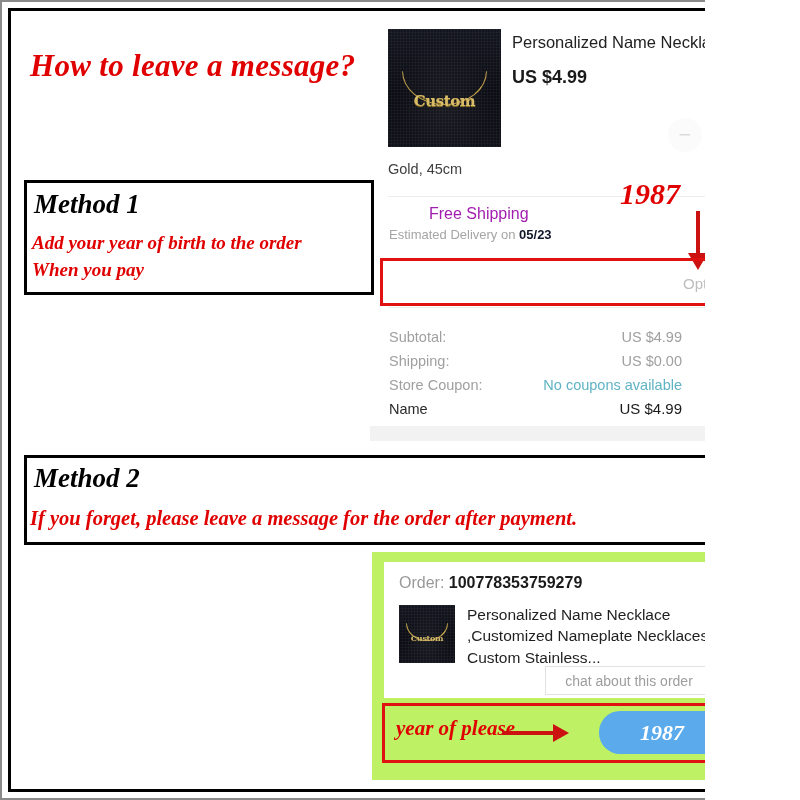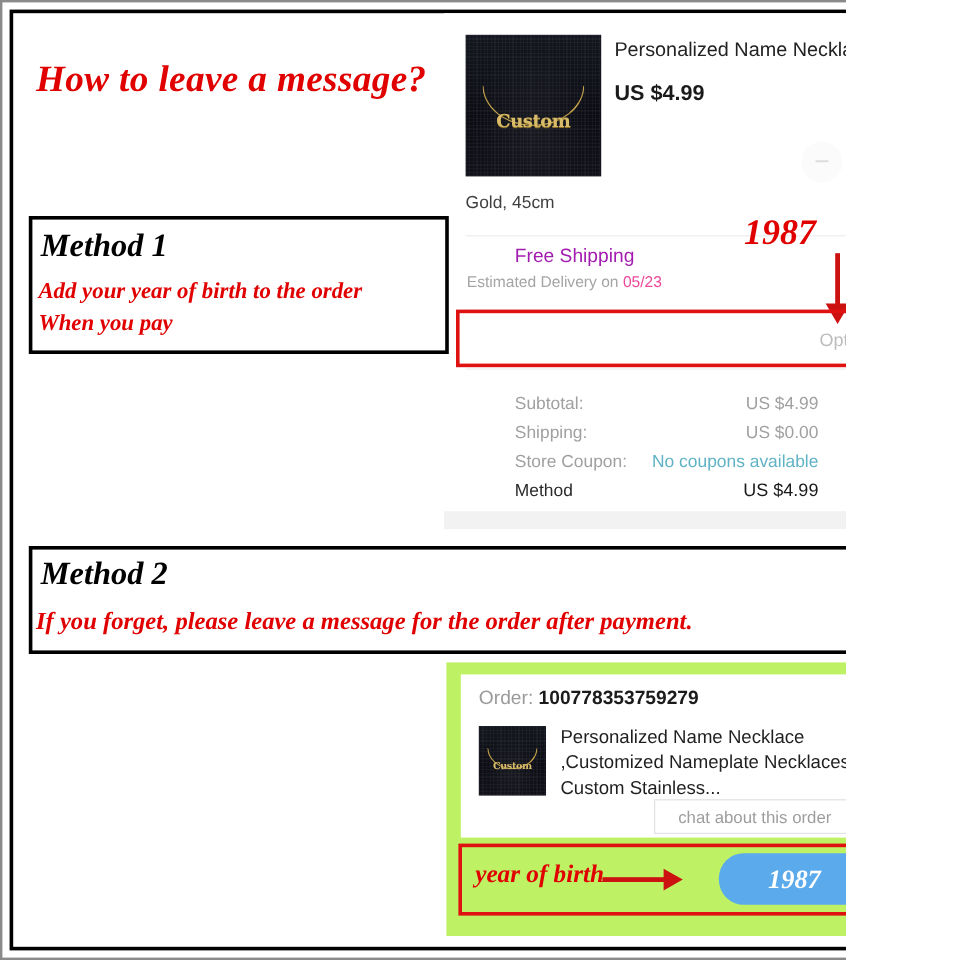--- a/index.html
+++ b/index.html
@@ -201,21 +201,21 @@
     font-size: 16px;
     color: #a21caf;
     margin-left: 40px;
   }
   .ship-sub {
     position: absolute;
     left: 389px; top: 227px;
     font-size: 13px;
     color: #a5a5a5;
   }
-  .ship-sub b { color: #ec4899; font-weight: normal; margin-top: 18px; }
+  .ship-sub b { color: #0f172a; font-weight: bold; margin-top: 18px; }
 
   .msg-label {
     position: absolute;
     left: 391px; top: 274px;
     font-size: 16px;
     color: #1f1f1f;
   }
   .msg-optional {
     position: absolute;
     left: 683px; top: 275px;
@@ -227,21 +227,21 @@
     position: absolute;
     width: 9px; height: 9px;
     border-top: 1.6px solid #c9c9c9;
     border-right: 1.6px solid #c9c9c9;
     transform: rotate(45deg);
   }
   #chev-1 { left: 757px; top: 216px; }
   #chev-2 { left: 757px; top: 278px; }
 
   
-  .tot-label { position: absolute; left: 389px; font-size: 14.5px; color: #a0a0a0; margin-left: 40px; }
+  .tot-label { position: absolute; left: 389px; font-size: 14.5px; color: #a0a0a0; }
   .tot-value { position: absolute; right: 23px; font-size: 14.5px; color: #a0a0a0; text-align: right; }
   .tot-label.strong { color: #2a2a2a; font-size: 14.5px; }
   .tot-value.strong { color: #1a1a1a; font-size: 15px; }
   .tot-value.link { color: #5fb3c4; }
 
   #tot-r1 { top: 329px; }
   #tot-r2 { top: 353px; }
   #tot-r3 { top: 377px; }
   #tot-r4 { top: 401px; }
 
@@ -420,21 +420,21 @@
 
   <div class="tot-label" id="tot-r1">Subtotal:</div>
   <div class="tot-value" id="tot-r1" style="top:329px;">US $4.99</div>
 
   <div class="tot-label" id="tot-r2">Shipping:</div>
   <div class="tot-value" style="top:353px;">US $0.00</div>
 
   <div class="tot-label" id="tot-r3">Store Coupon:</div>
   <div class="tot-value link" style="top:377px;">No coupons available</div>
 
-  <div class="tot-label strong" id="tot-r4">Method</div>
+  <div class="tot-label strong" id="tot-r4">Name</div>
   <div class="tot-value strong" style="top:400px;">US $4.99</div>
 
   <div id="gray-bar"></div>
 
   <div id="ann-1987" class="ann-serif">1987</div>
   <div id="arrow-down"></div>
   <div id="arrow-down-head"></div>
   <div id="msg-highlight"></div>
 
   <div class="method-box" id="method1-box"></div>
@@ -455,21 +455,21 @@
         <div class="nameplate">Custom</div>
       </div>
 
       <div class="order-item-title">Personalized Name Necklace ,Customized Nameplate Necklaces Custom Stainless...</div>
 
       <div id="chat-btn">chat about this order</div>
     </div>
   </div>
 
   <div id="chat-highlight"></div>
-  <div id="ann-yob" class="ann-serif">year of birth</div>
+  <div id="ann-yob" class="ann-serif">year of please</div>
   <div id="arrow-right"></div>
   <div id="arrow-right-head"></div>
   <div id="bubble">
     <span id="bubble-text">1987</span>
   </div>
   <div id="bubble-tail"></div>
   <div id="avatar"></div>
 
 </div>
 

